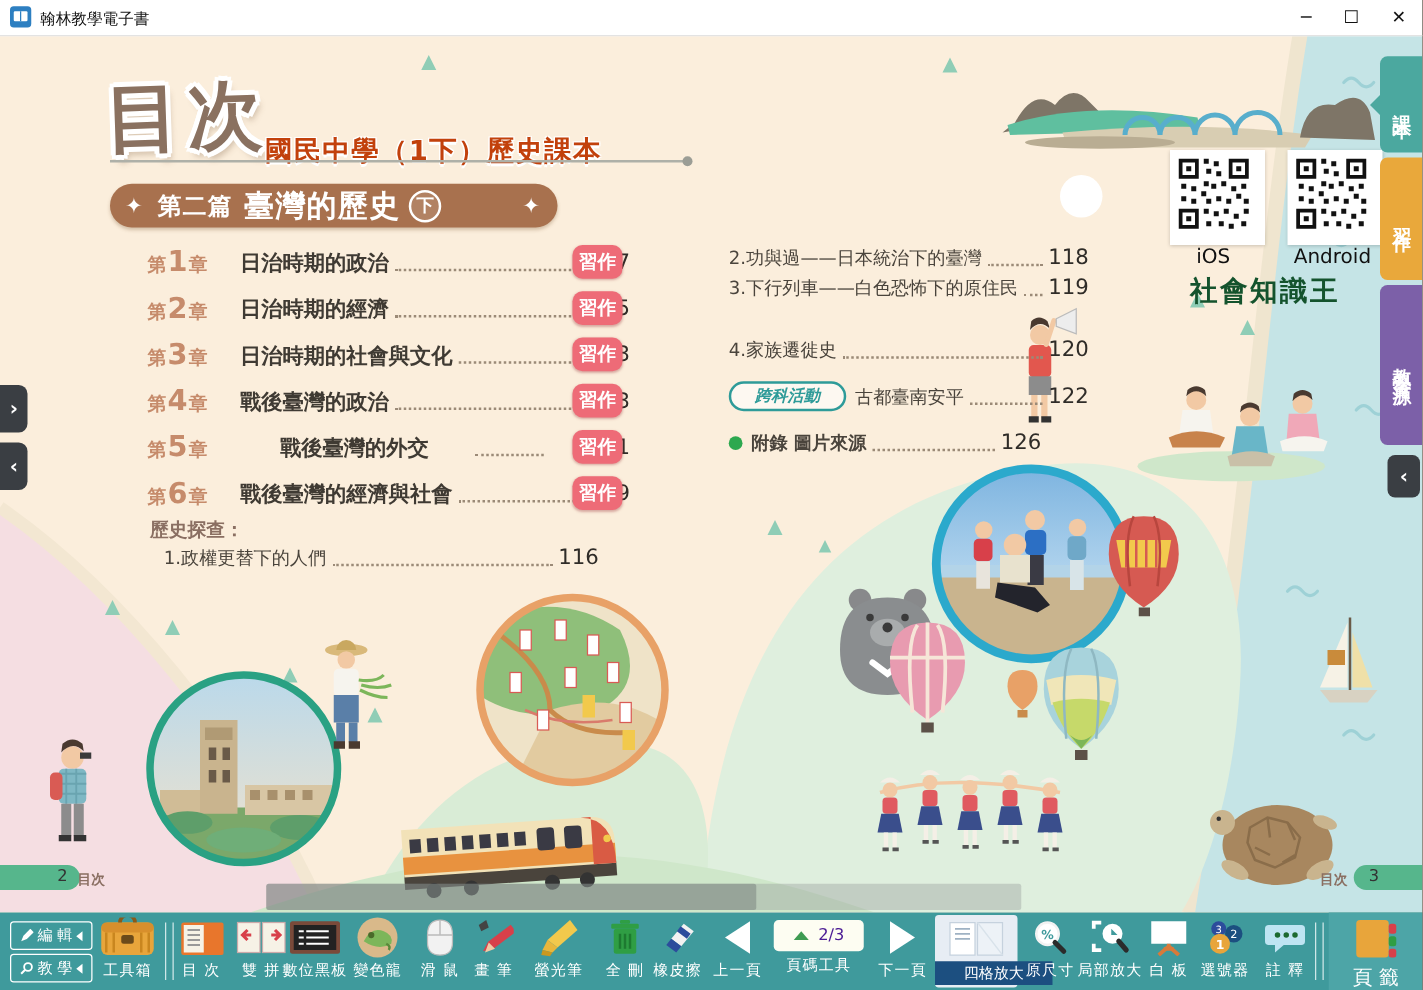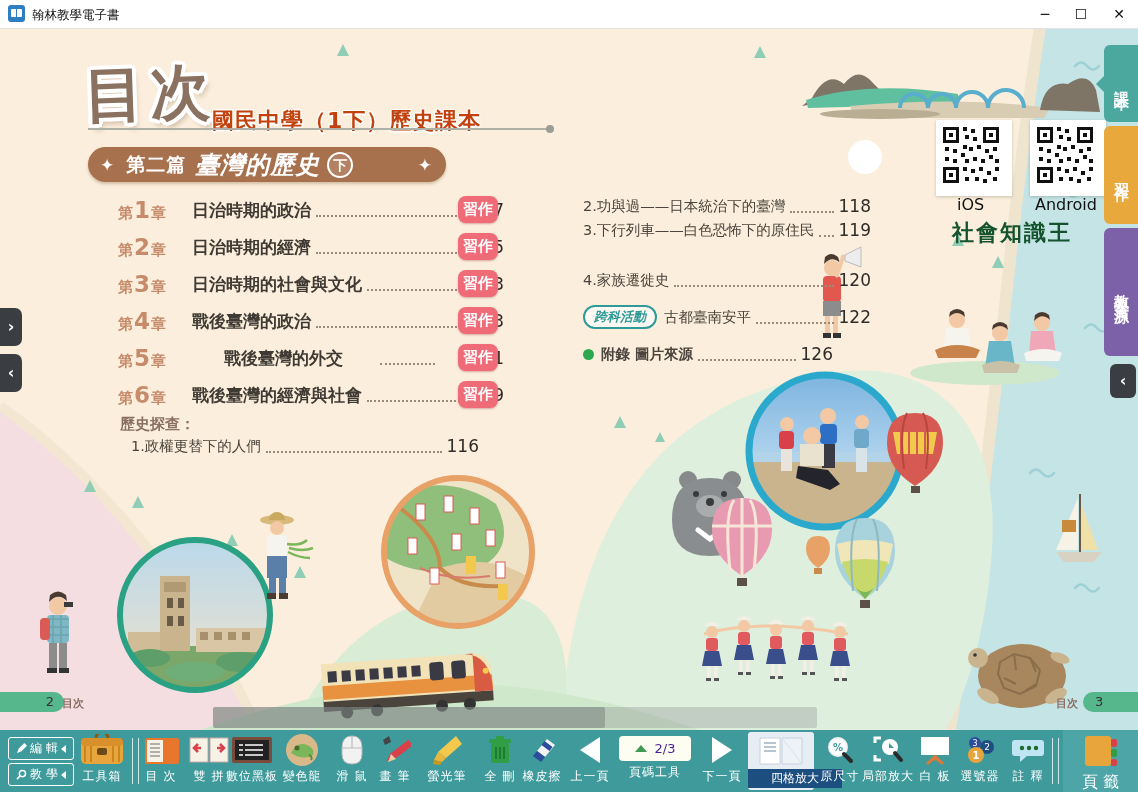--- a/index.html
+++ b/index.html
@@ -18,38 +18,38 @@
   #pgtitle{left:84px;top:26px;font-size:60px;font-weight:bold;color:#8A7160;letter-spacing:6px;
     text-shadow:-3px -3px 0 #fff,3px -3px 0 #fff,-3px 3px 0 #fff,3px 3px 0 #fff,0 4px 0 #fff,4px 0 0 #fff,-4px 0 0 #fff,0 -4px 0 #fff,3px 6px 5px rgba(120,90,60,.35);transform:rotate(-2deg);}
   #pgsub{left:212px;top:78px;font-size:22px;font-weight:bold;color:#c2410c;letter-spacing:1px;
     text-shadow:-1px -1px 0 #fff,1px -1px 0 #fff,-1px 1px 0 #fff,1px 1px 0 #fff,0 2px 0 #fff;}
   #rule{left:88px;top:100px;width:462px;height:2px;background:#AEB0A8;}
   #rule i{position:absolute;right:-4px;top:-3px;width:8px;height:8px;border-radius:50%;background:#9B9D95;}
   
   #banner{left:88px;top:119px;width:358px;height:35px;background:#A8714E;border-radius:18px;display:flex;align-items:center;color:#fff;box-shadow:0 2px 3px rgba(120,80,40,.3);}
   #banner .star{font-size:17px;margin:0 12px;}
   #banner .b1{font-size:19px;font-weight:bold;letter-spacing:1px;}
-  #banner .b2{font-size:24px;font-weight:bold;margin-left:9px;letter-spacing:1px;font-style:italic;}
+  #banner .b2{font-size:24px;font-weight:bold;margin-left:9px;letter-spacing:1px;}
   #banner .vol{width:22px;height:22px;border:2px solid #fff;border-radius:50%;font-size:14px;font-weight:bold;text-align:center;line-height:22px;margin-left:7px;background:rgba(255,255,255,.12);}
   #banner .star.r{margin-left:auto;margin-right:14px;}
   
   .chrow{position:absolute;left:118px;width:386px;height:30px;display:flex;align-items:center;cursor:pointer;}
   .chnum{width:74px;color:#C68B6B;white-space:nowrap;flex:none;}
   .chnum .p{font-size:15px;font-weight:bold;}
   .chnum .n{font-size:23px;font-weight:bold;margin:0 1px;}
   .chtitle{font-size:17px;font-weight:bold;color:#3F3A33;white-space:nowrap;}
   .lead{flex:1;border-bottom:2px dotted #9b8a77;margin:0 5px;height:12px;min-width:8px;}
   .chpage{font-size:17px;color:#2F2C28;flex:none;text-align:right;min-width:26px;}
   .hwbadge{position:absolute;left:458px;width:40px;height:27px;background:#EE6B77;border-radius:8px;color:#fff;font-size:15px;font-weight:bold;text-align:center;line-height:27px;cursor:pointer;box-shadow:0 1px 2px rgba(150,40,50,.35);}
   
   .small-head{font-size:15px;color:#8A6F62;font-weight:bold;}
   .itemrow{position:absolute;display:flex;align-items:center;cursor:pointer;}
   .ittl{font-size:14.5px;color:#4A443C;white-space:nowrap;font-weight:500;}
   .itpg{font-size:17px;color:#2F2C28;flex:none;min-width:30px;text-align:right;}
-  .crossbadge{border:2px solid #2E9B99;color:#2E9B99;font-style:italic;font-size:13px;font-weight:bold;border-radius:14px;padding:1px 9px;margin-right:7px;background:rgba(255,255,255,.6);}
+  .crossbadge{border:2px solid #2E9B99;color:#2E9B99;font-style:italic;font-size:13px;font-weight:bold;border-radius:14px;padding:1px 19px;margin-right:7px;background:rgba(255,255,255,.6);}
   .gdot{width:11px;height:11px;border-radius:50%;background:#2DA84F;margin-right:7px;flex:none;}
   
   .qrbox{position:absolute;width:70px;height:70px;background:#fff;padding:3px;box-shadow:0 1px 3px rgba(0,0,0,.2);}
   .qrlabel{position:absolute;font-size:16px;color:#111;}
   #qrcaption{left:952px;top:190px;font-size:22px;font-weight:bold;color:#14532d;letter-spacing:2px;}
   
   .folio-pill{position:absolute;height:20px;background:#56B68C;color:#333;font-size:13px;}
   .folio-lbl{position:absolute;font-size:11px;color:#8A6F62;font-weight:bold;top:668px;}
   
   .vtab{position:absolute;left:1104px;width:34px;border-radius:6px 0 0 6px;color:#fff;font-size:15px;font-weight:bold;writing-mode:vertical-rl;text-orientation:upright;letter-spacing:5px;display:flex;align-items:center;justify-content:center;cursor:pointer;z-index:30;}

